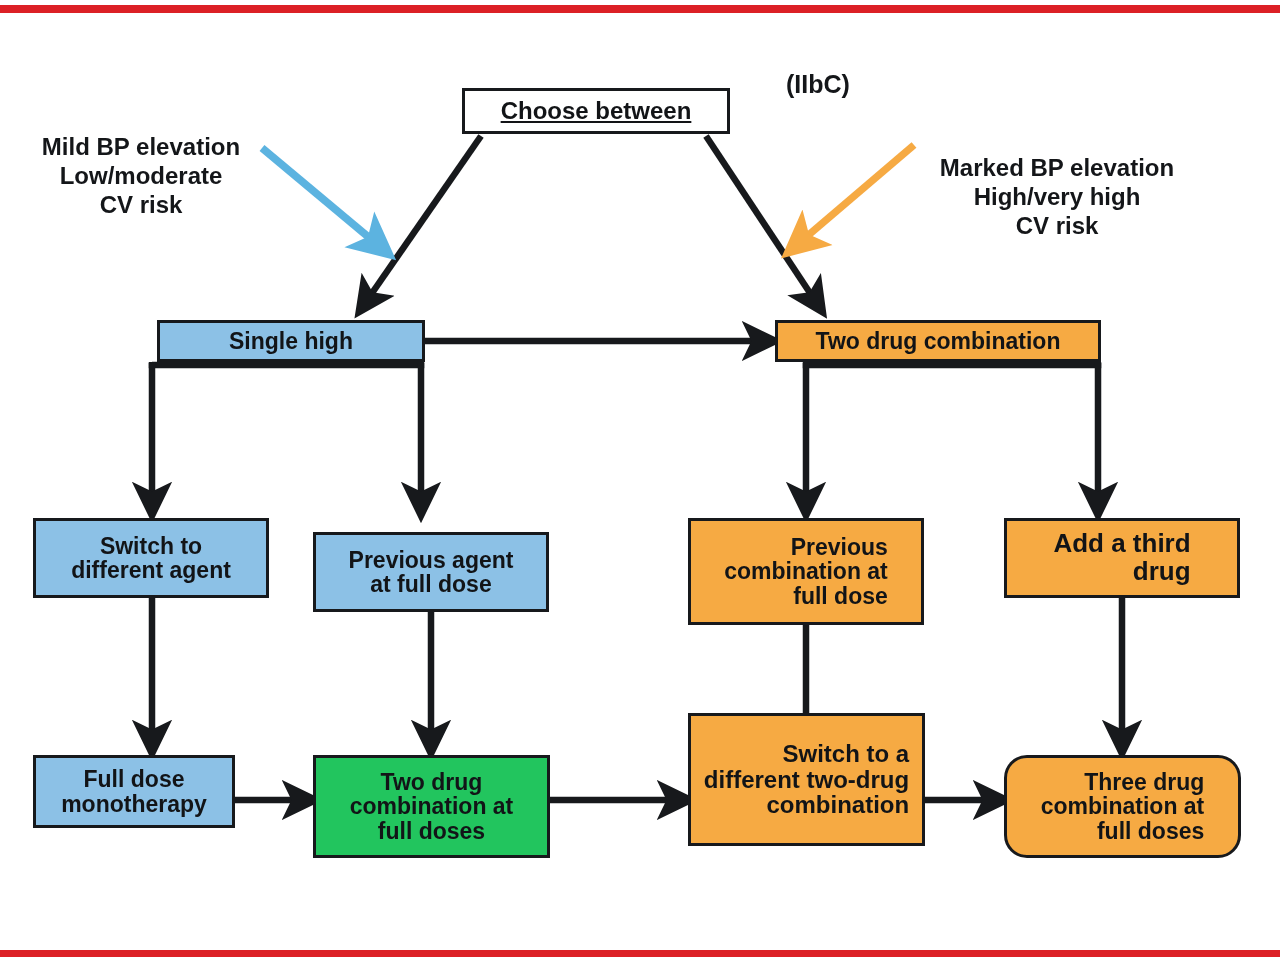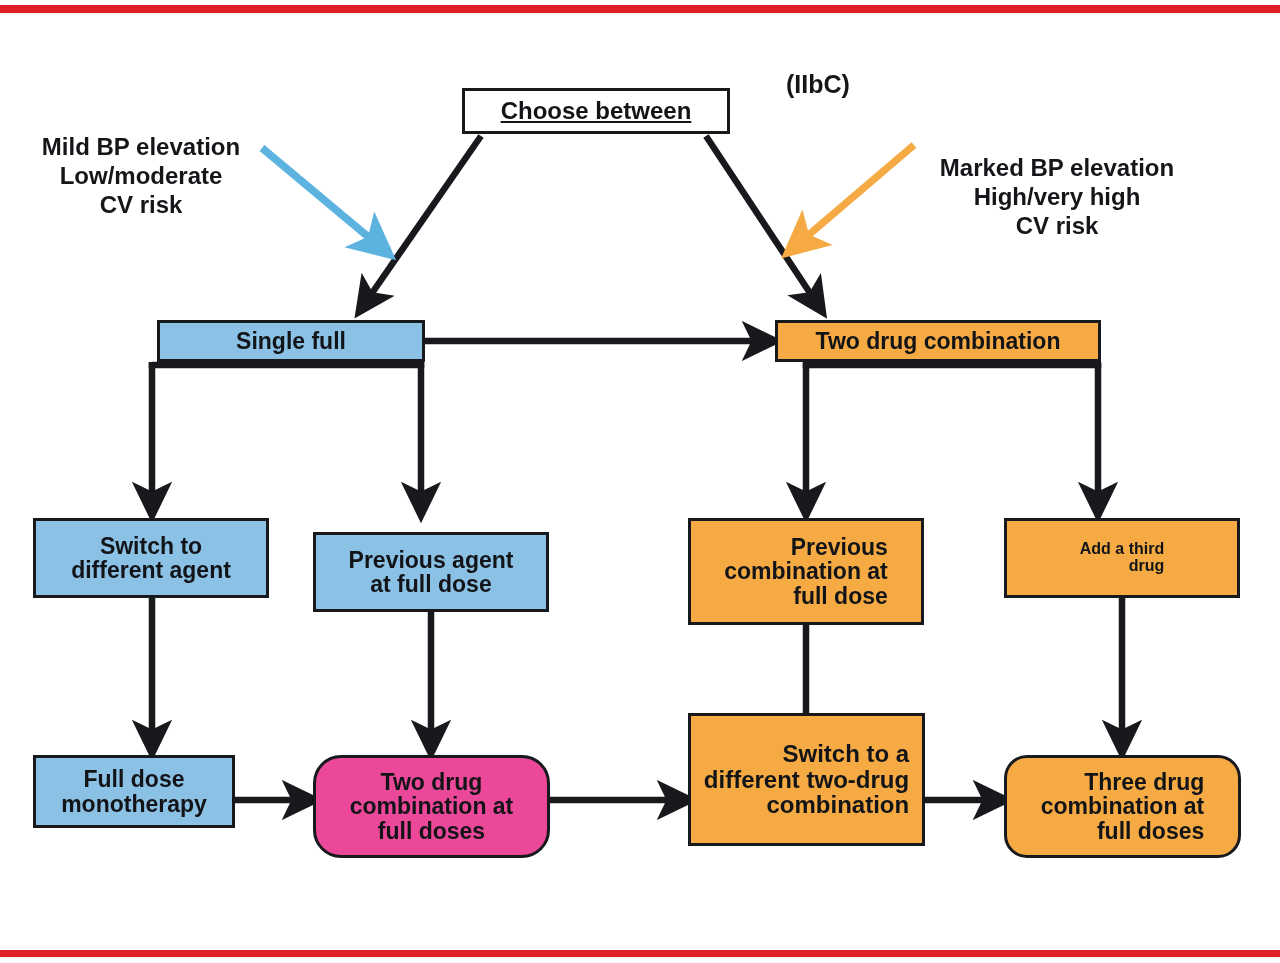--- a/index.html
+++ b/index.html
@@ -30,21 +30,21 @@
   .tag{position:absolute;color:#141619;font-weight:bold;}
 
   
   #n-choose        {left:462px; top:88px;  width:268px; height:46px;  font-size:24px;text-decoration:underline;}
   #n-single        {left:157px; top:320px; width:268px; height:42px;  font-size:23px;}
   #n-twodrug       {left:775px; top:320px; width:326px; height:42px;  font-size:23px;}
 
   #n-switch-diff   {left:33px;  top:518px; width:236px; height:80px;  font-size:23px;}
   #n-prev-agent    {left:313px; top:532px; width:236px; height:80px;  font-size:23px;}
   #n-prev-combo    {left:688px; top:518px; width:236px; height:107px; font-size:23px;}
-  #n-third-drug    {left:1004px;top:518px; width:236px; height:80px;  font-size:16px;}
+  #n-third-drug    {left:1004px;top:518px; width:236px; height:80px;  font-size:26px;}
 
   #n-fulldose-mono {left:33px;  top:755px; width:202px; height:73px;  font-size:23px;}
   #n-twodrug-full  {left:313px; top:755px; width:237px; height:103px; font-size:23px;}
   #n-switch-2drug  {left:688px; top:713px; width:237px; height:133px; font-size:24px;}
   #n-three-full    {left:1004px;top:755px; width:237px; height:103px; font-size:23px;}
 
   
   #note-left  {left:22px;  top:133px; width:238px; font-size:24px;}
   #note-right {left:922px; top:133px; width:270px; font-size:24px;}
   #tag-iibc   {left:786px; top:70px;  font-size:25px;}
@@ -107,41 +107,41 @@
   <div class="tag" id="tag-iibc">(IIbC)</div>
 
   <div class="note" id="note-left" style="white-space: pre-line;">Mild BP elevation
 Low/moderate
 CV risk</div>
 
   <div class="note" id="note-right" style="white-space: pre-line; margin-top: 21px;">Marked BP elevation
 High/very high
 CV risk</div>
 
-  <div class="node fill-blue" id="n-single" style="background: rgb(140, 193, 230); border-color: rgb(23, 25, 28);">Single full</div>
+  <div class="node fill-blue" id="n-single" style="background: rgb(140, 193, 230); border-color: rgb(23, 25, 28);">Single high</div>
 
   <div class="node fill-orange" id="n-twodrug" style="background: rgb(246, 170, 67); border-color: rgb(23, 25, 28);">Two drug combination</div>
 
   <div class="node fill-blue" id="n-switch-diff" style="white-space: pre-line; background: rgb(140, 193, 230); border-color: rgb(23, 25, 28);">Switch to
 different agent</div>
 
   <div class="node fill-blue" id="n-prev-agent" style="white-space: pre-line; background: rgb(140, 193, 230); border-color: rgb(23, 25, 28);">Previous agent
 at full dose</div>
 
   <div class="node fill-orange" id="n-prev-combo" style="white-space: pre-line; background: rgb(246, 170, 67); border-color: rgb(23, 25, 28);">Previous
 combination at
 full dose</div>
 
   <div class="node fill-orange" id="n-third-drug" style="white-space: pre-line; background: rgb(246, 170, 67); border-color: rgb(23, 25, 28);">Add a third
 drug</div>
 
   <div class="node fill-blue" id="n-fulldose-mono" style="white-space: pre-line; background: rgb(140, 193, 230); border-color: rgb(23, 25, 28);">Full dose
 monotherapy</div>
 
-  <div class="node fill-blue" id="n-twodrug-full" style="white-space: pre-line; background: #ec4899; border-color: rgb(23, 25, 28); border-radius: 28px;">Two drug
+  <div class="node fill-blue" id="n-twodrug-full" style="white-space: pre-line; background: #22c55e; border-color: rgb(23, 25, 28);">Two drug
 combination at
 full doses</div>
 
   <div class="node fill-orange" id="n-switch-2drug" style="white-space: pre-line; background: rgb(246, 170, 67); border-color: rgb(23, 25, 28);">Switch to a
 different two-drug
 combination</div>
 
   <div class="node fill-orange" id="n-three-full" style="white-space: pre-line; background: rgb(246, 170, 67); border-color: rgb(23, 25, 28); border-radius: 23px;">Three drug
 combination at
 full doses</div>

